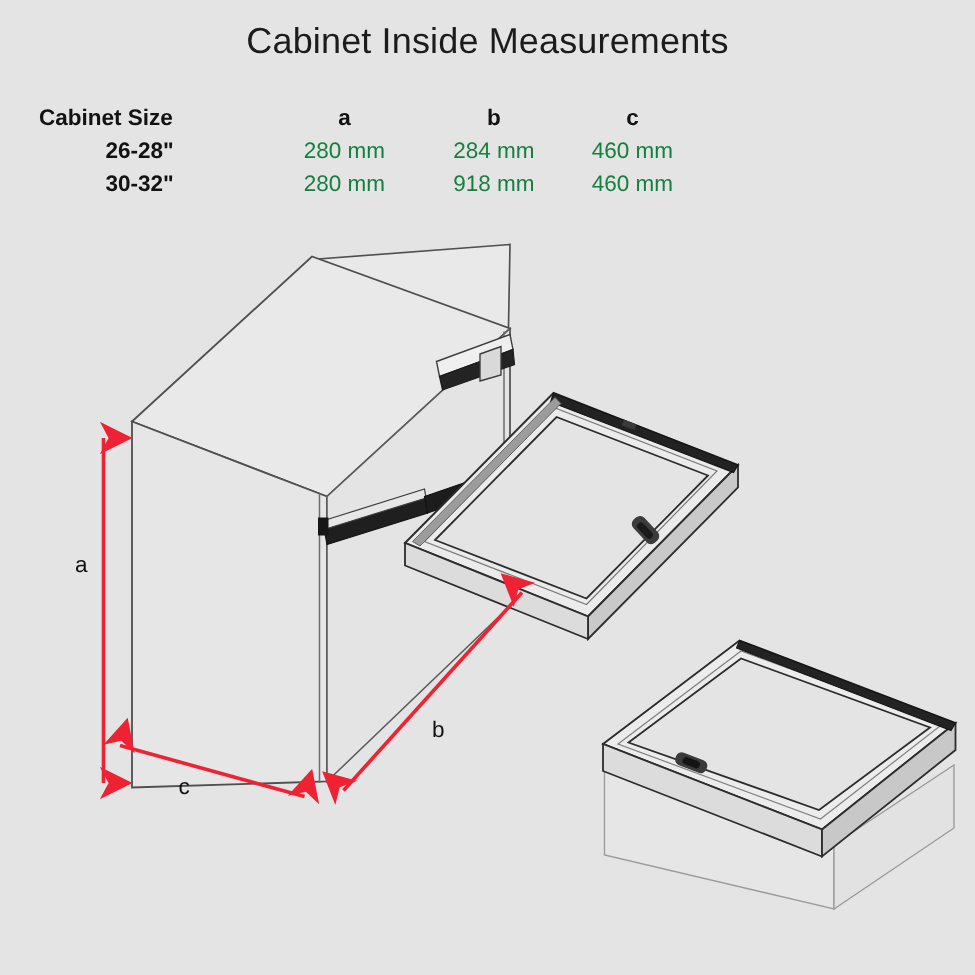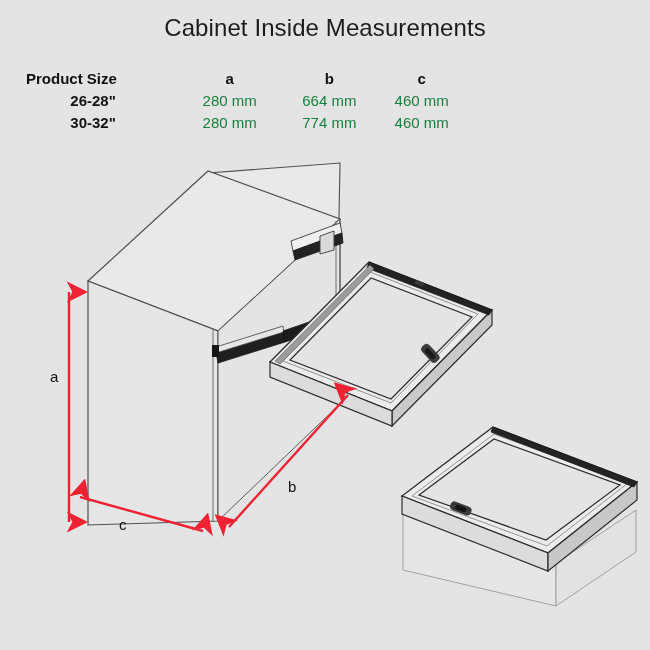--- a/index.html
+++ b/index.html
@@ -91,37 +91,37 @@
 </head>
 <body style="background: rgb(228, 228, 228);">
 
 <div id="page">
 
   <div id="title">Cabinet Inside Measurements</div>
 
   <table id="spec-table">
     <thead>
       <tr>
-        <th class="col-label">Product Size</th>
+        <th class="col-label">Cabinet Size</th>
         <th class="col-a">a</th>
         <th class="col-b">b</th>
         <th class="col-c">c</th>
       </tr>
     </thead>
     <tbody>
       <tr>
         <td class="col-label">26-28"</td>
         <td class="col-a val">280 mm</td>
-        <td class="col-b val">664 mm</td>
+        <td class="col-b val">284 mm</td>
         <td class="col-c val">460 mm</td>
       </tr>
       <tr>
         <td class="col-label">30-32"</td>
         <td class="col-a val">280 mm</td>
-        <td class="col-b val">774 mm</td>
+        <td class="col-b val">918 mm</td>
         <td class="col-c val">460 mm</td>
       </tr>
     </tbody>
   </table>
 
   <svg id="drawing" viewBox="0 0 650 650">
     <defs>
       <marker id="arrUp" markerWidth="9" markerHeight="9" refX="4.5" refY="8" orient="auto">
         <path d="M4.5 0 L9 9 L4.5 6.6 L0 9 Z" fill="#ee2233"></path>
       </marker>

